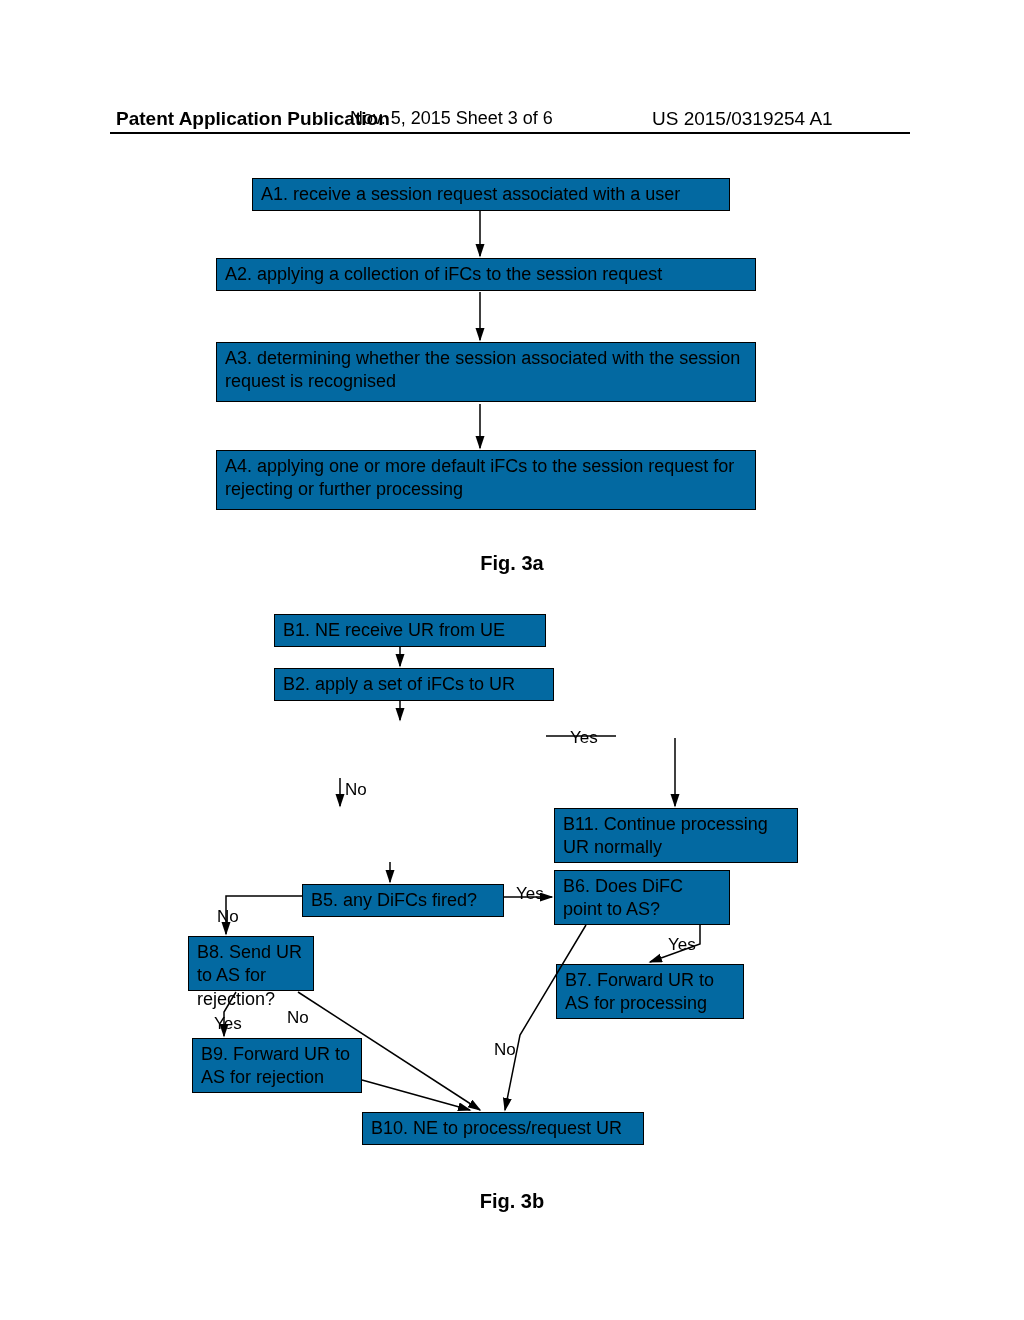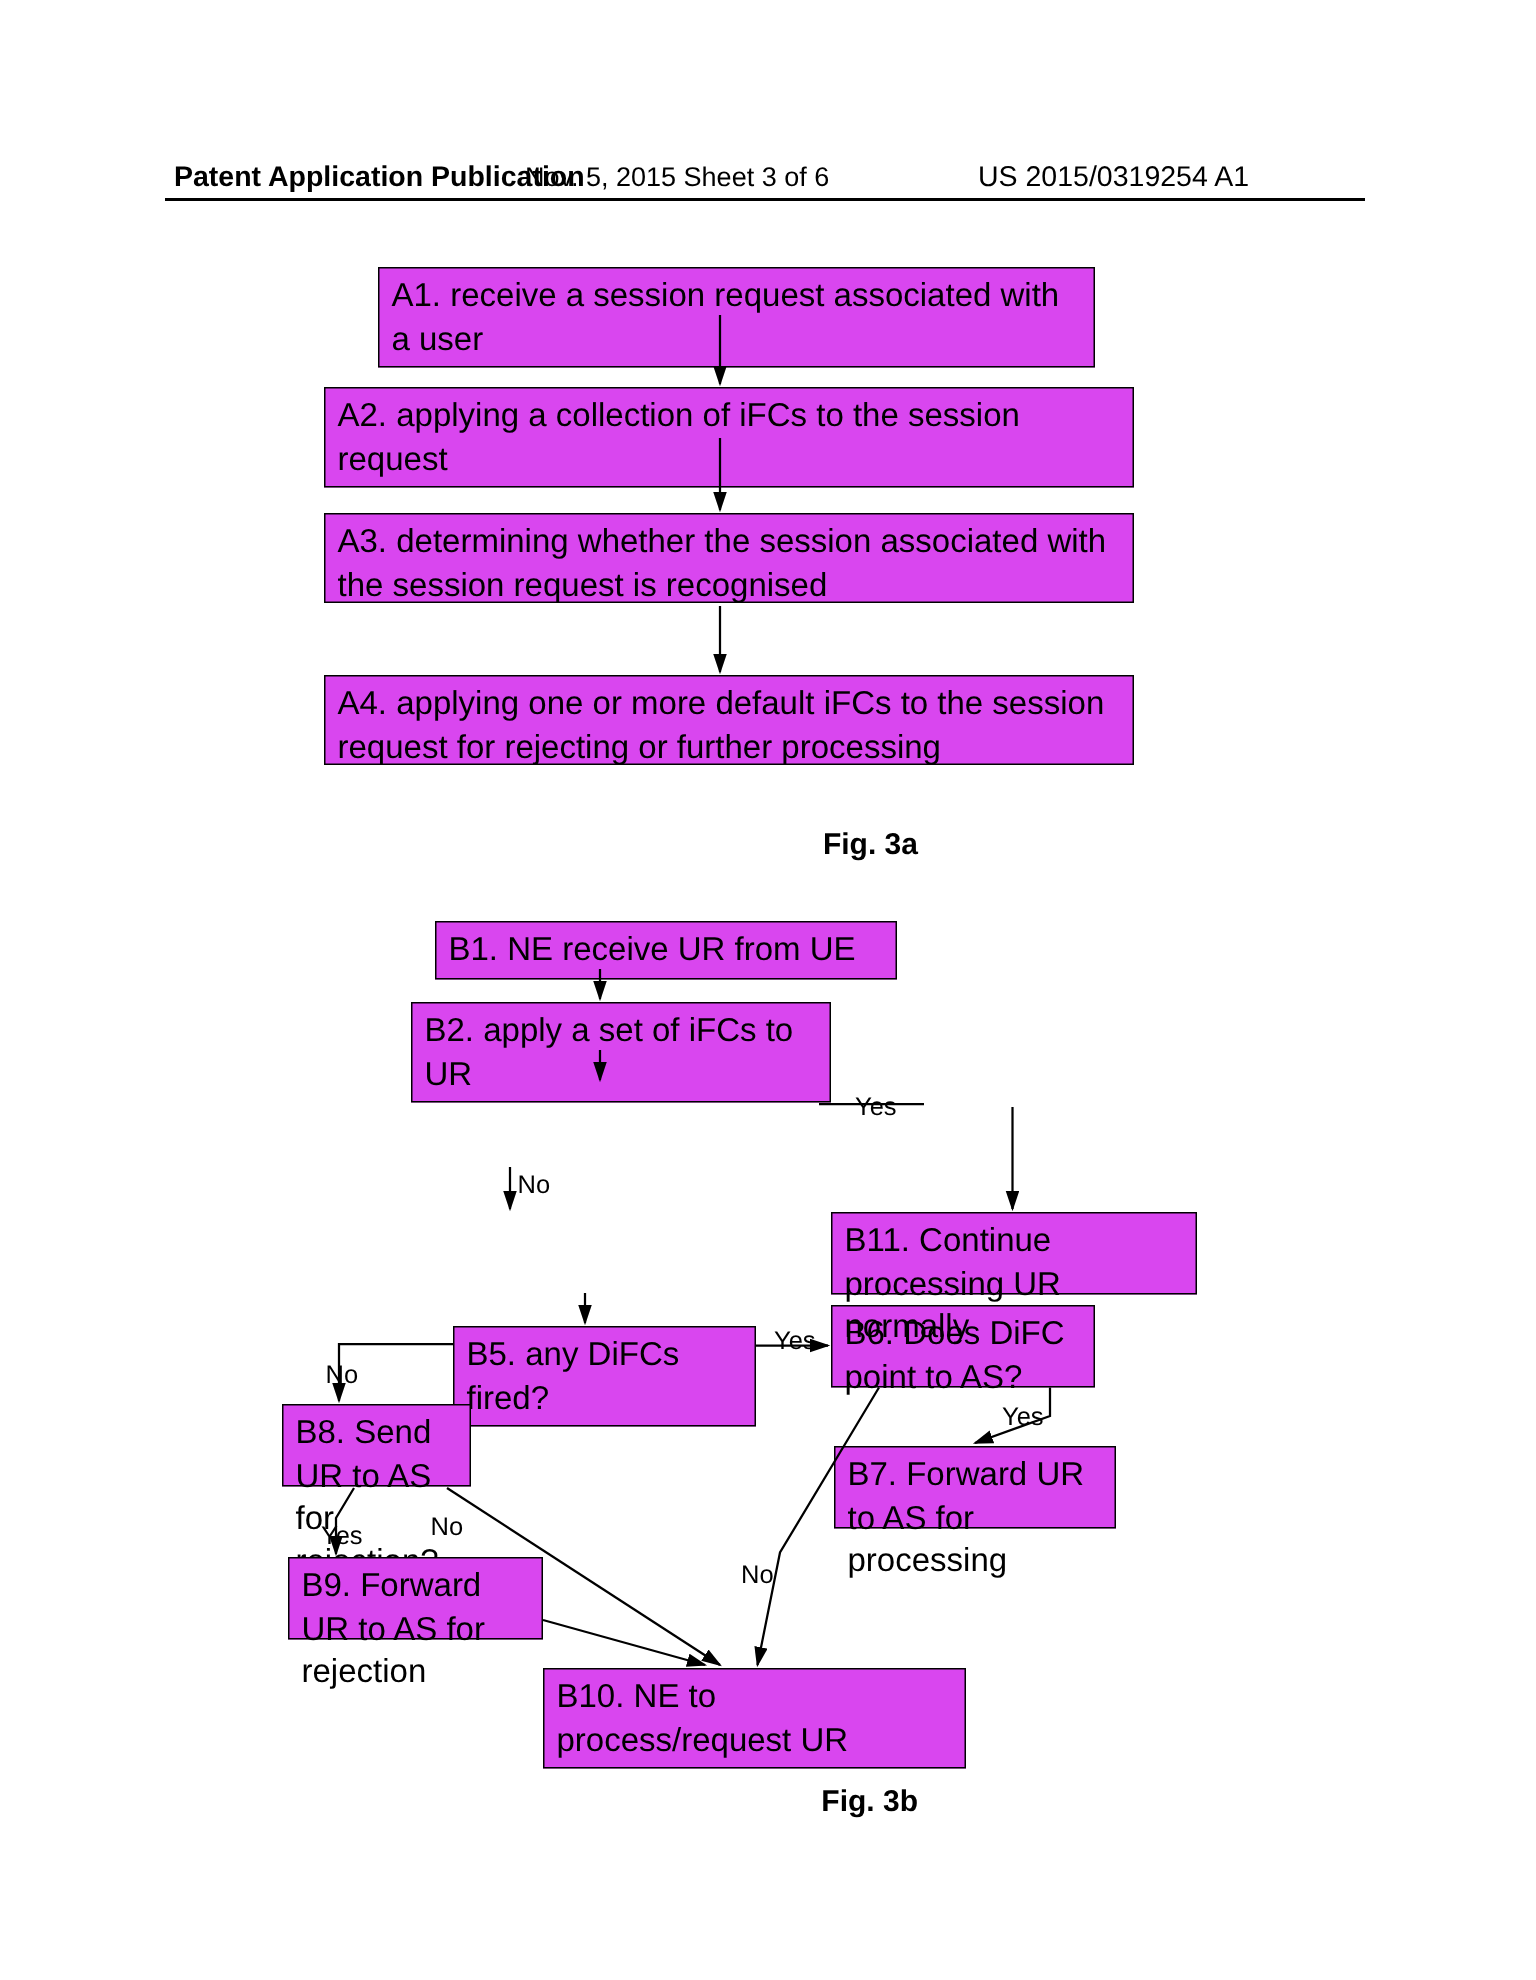--- a/index.html
+++ b/index.html
@@ -3,23 +3,23 @@
 <meta charset="utf-8">
 <style>
   body{margin:0;background:#fff;font-family:Arial,Helvetica,sans-serif;color:#000;width:1024px}
   .page{position:relative;width:1024px;height:1320px}
   .hdr{position:absolute;top:108px;left:0;width:1024px}
   .hdr .left{position:absolute;left:116px;font-weight:bold;font-size:19px}
   .hdr .mid{position:absolute;left:350px;font-size:18px}
   .hdr .right{position:absolute;left:652px;font-size:19px}
   .hdr-line{position:absolute;top:132px;left:110px;width:800px;border-top:2px solid #000}
 
-  .box{position:absolute;border:1.5px solid #000;background:#d946ef;font-size:22px;line-height:1.3;
+  .box{position:absolute;border:1.5px solid #000;background:#0369a1;font-size:18px;line-height:1.3;
        padding:4px 8px;box-sizing:border-box;text-align:left}
-  .caption{position:absolute;font-weight:bold;font-size:20px;text-align:right;width:200px}
+  .caption{position:absolute;font-weight:bold;font-size:20px;text-align:center;width:200px}
 
   
   svg.canvas{position:absolute;left:0;top:0;width:1024px;height:1320px;pointer-events:none}
   .lbl{position:absolute;font-size:17px}
 </style>
 </head>
 <body>
 <div class="page">
 
 <div class="hdr">
@@ -28,21 +28,21 @@
   <span class="right">US 2015/0319254 A1</span>
 </div>
 <div class="hdr-line"></div>
 
 <div class="box" style="left:252px;top:178px;width:478px">A1. receive a session request associated with a user</div>
 <div class="box" style="left:216px;top:258px;width:540px">A2. applying a collection of iFCs to the session request</div>
 <div class="box" style="left:216px;top:342px;width:540px;height:60px">A3. determining whether the session associated with the session request is recognised</div>
 <div class="box" style="left:216px;top:450px;width:540px;height:60px">A4. applying one or more default iFCs to the session request for rejecting or further processing</div>
 <div class="caption" style="left:412px;top:552px">Fig. 3a</div>
 
-<div class="box" style="left:290px;top:614px;width:308px">B1. NE receive UR from UE</div>
+<div class="box" style="left:274px;top:614px;width:272px">B1. NE receive UR from UE</div>
 <div class="box" style="left:274px;top:668px;width:280px">B2. apply a set of iFCs to UR</div>
 <div class="box" style="left:302px;top:884px;width:202px">B5. any DiFCs fired?</div>
 <div class="box" style="left:554px;top:870px;width:176px;height:55px">B6. Does DiFC point to AS?</div>
 <div class="box" style="left:556px;top:964px;width:188px;height:55px">B7. Forward UR to AS for processing</div>
 <div class="box" style="left:188px;top:936px;width:126px;height:55px">B8. Send UR to AS for rejection?</div>
 <div class="box" style="left:192px;top:1038px;width:170px;height:55px">B9. Forward UR to AS for rejection</div>
 <div class="box" style="left:362px;top:1112px;width:282px">B10. NE to process/request UR</div>
 <div class="box" style="left:554px;top:808px;width:244px;height:55px">B11. Continue processing UR normally</div>
 <div class="caption" style="left:412px;top:1190px">Fig. 3b</div>
 

